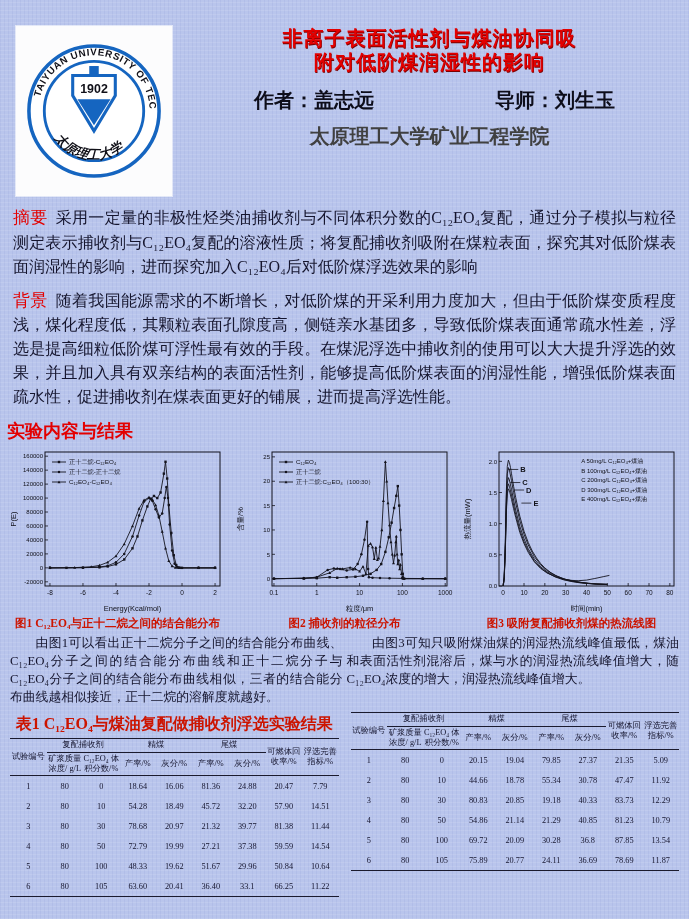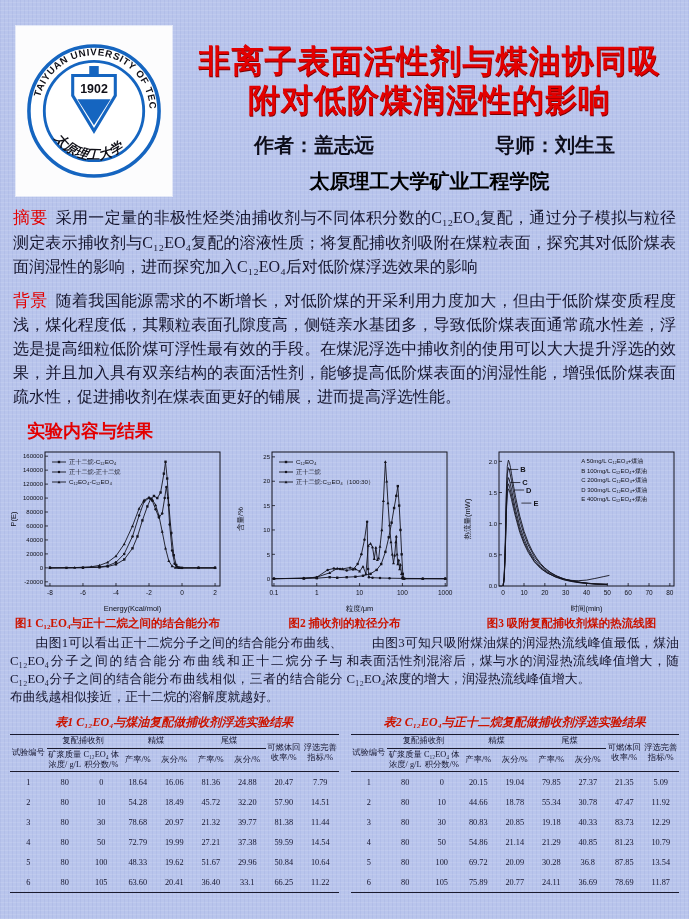--- a/index.html
+++ b/index.html
@@ -8,34 +8,34 @@
     background-color:#b9c5ec;
     background-image:
       repeating-linear-gradient(0deg, rgba(255,255,255,.10) 0 1px, transparent 1px 4px),
       repeating-linear-gradient(90deg, rgba(110,125,200,.10) 0 1px, transparent 1px 4px);
     font-family:"Liberation Serif", serif;
     color:#15152e;
   }
   .header{display:flex;gap:12px;padding:26px 14px 2px 16px;align-items:flex-start;}
   .logo-box{width:156px;height:170px;background:#fcfcfd;flex:none;display:flex;align-items:center;justify-content:center;box-shadow:0 0 0 1px rgba(255,255,255,.6);}
   .header-right{flex:1;min-width:0;}
-  .poster-title{color:#e30000;font-family:"Liberation Sans",sans-serif;font-weight:bold;font-size:32px;line-height:1.22;text-align:center;letter-spacing:1px;text-shadow:0.5px 0.5px 0 #7a0000;margin-top:16px;}
+  .poster-title{color:#e30000;font-family:"Liberation Sans",sans-serif;font-weight:bold;font-size:20px;line-height:1.22;text-align:center;letter-spacing:1px;text-shadow:0.5px 0.5px 0 #7a0000;}
   .byline{display:flex;justify-content:space-between;padding:12px 60px 0 70px;font-weight:bold;font-size:20px;color:#0d0d1a;font-family:"Liberation Sans",sans-serif;}
-  .institution{text-align:center;font-weight:bold;font-size:20px;margin-top:9px;color:#000000;font-family:"Liberation Sans",sans-serif;}
+  .institution{text-align:center;font-weight:bold;font-size:20px;margin-top:9px;color:#404040;font-family:"Liberation Sans",sans-serif;}
   .section-para{margin:0;padding:7px 13px 2px 13px;font-size:16px;line-height:1.5;text-align:justify;}
   .section-label{color:#e30000;font-weight:normal;font-family:"Liberation Sans",sans-serif;font-size:17px;margin-right:8px;}
-  .results-heading{color:#e30000;font-weight:bold;font-family:Liberation Mono, monospace;font-size:18px;padding:8px 13px 2px 27px;}
+  .results-heading{color:#e30000;font-weight:bold;font-family:Liberation Mono, monospace;font-size:18px;padding:8px 13px 2px 7px;}
   .figures-row{display:flex;padding:0 4px;justify-content:space-between;}
   .figure{flex:1;text-align:center;min-width:0;}
   .figure-caption{color:#cc1400;font-weight:bold;font-size:11.5px;line-height:1.1;}
   .descriptions-row{display:flex;gap:4px;padding:4px 10px 0 10px;}
   .description{flex:1;font-size:12.8px;line-height:1.42;text-align:justify;text-indent:2em;min-width:0;}
   .tables-row{display:flex;gap:12px;padding:6px 10px 0 10px;}
   .table-block{flex:1;min-width:0;}
-  .table-caption{color:#cc1400;font-weight:bold;font-size:12px;text-align:center;margin:2px 0 3px 0;font-style:italic;}
+  .table-caption{color:#cc1400;font-weight:bold;font-size:16px;text-align:center;margin:2px 0 3px 0;}
   table.rtable{width:100%;border-collapse:collapse;font-size:8.3px;text-align:center;border-top:1.4px solid #1b1b2e;border-bottom:1.4px solid #1b1b2e;table-layout:fixed;}
   table.rtable th{font-weight:normal;padding:1px 0;line-height:1.25;}
   table.rtable td{padding:5.5px 0;}
   table.rtable th.gu{border-bottom:0.8px solid #1b1b2e;}
   table.rtable th.hb{border-bottom:0.9px solid #1b1b2e;}
   svg text{font-family:"Liberation Sans",sans-serif;fill:#101018;}
 </style>
 </head>
 <body>
 
@@ -479,21 +479,20 @@
             <td>20.41</td>
             <td>36.40</td>
             <td>33.1</td>
             <td>66.25</td>
             <td>11.22</td>
           </tr>
         </tbody>
       </table>
   </div>
   <div class="table-block">
-    <div class="table-caption">表2 C₁₂EO₄与正十二烷复配做捕收剂浮选实验结果</div>
     <table class="rtable">
         <thead>
           <tr>
             <th class="hb" rowspan="2">试验编号</th>
             <th class="gu" rowspan="1" colspan="2">复配捕收剂</th>
             <th class="gu" rowspan="1" colspan="2">精煤</th>
             <th class="gu" rowspan="1" colspan="2">尾煤</th>
             <th class="hb" rowspan="2">可燃体回收率/%</th>
             <th class="hb" rowspan="2">浮选完善指标/%</th>
           </tr>

